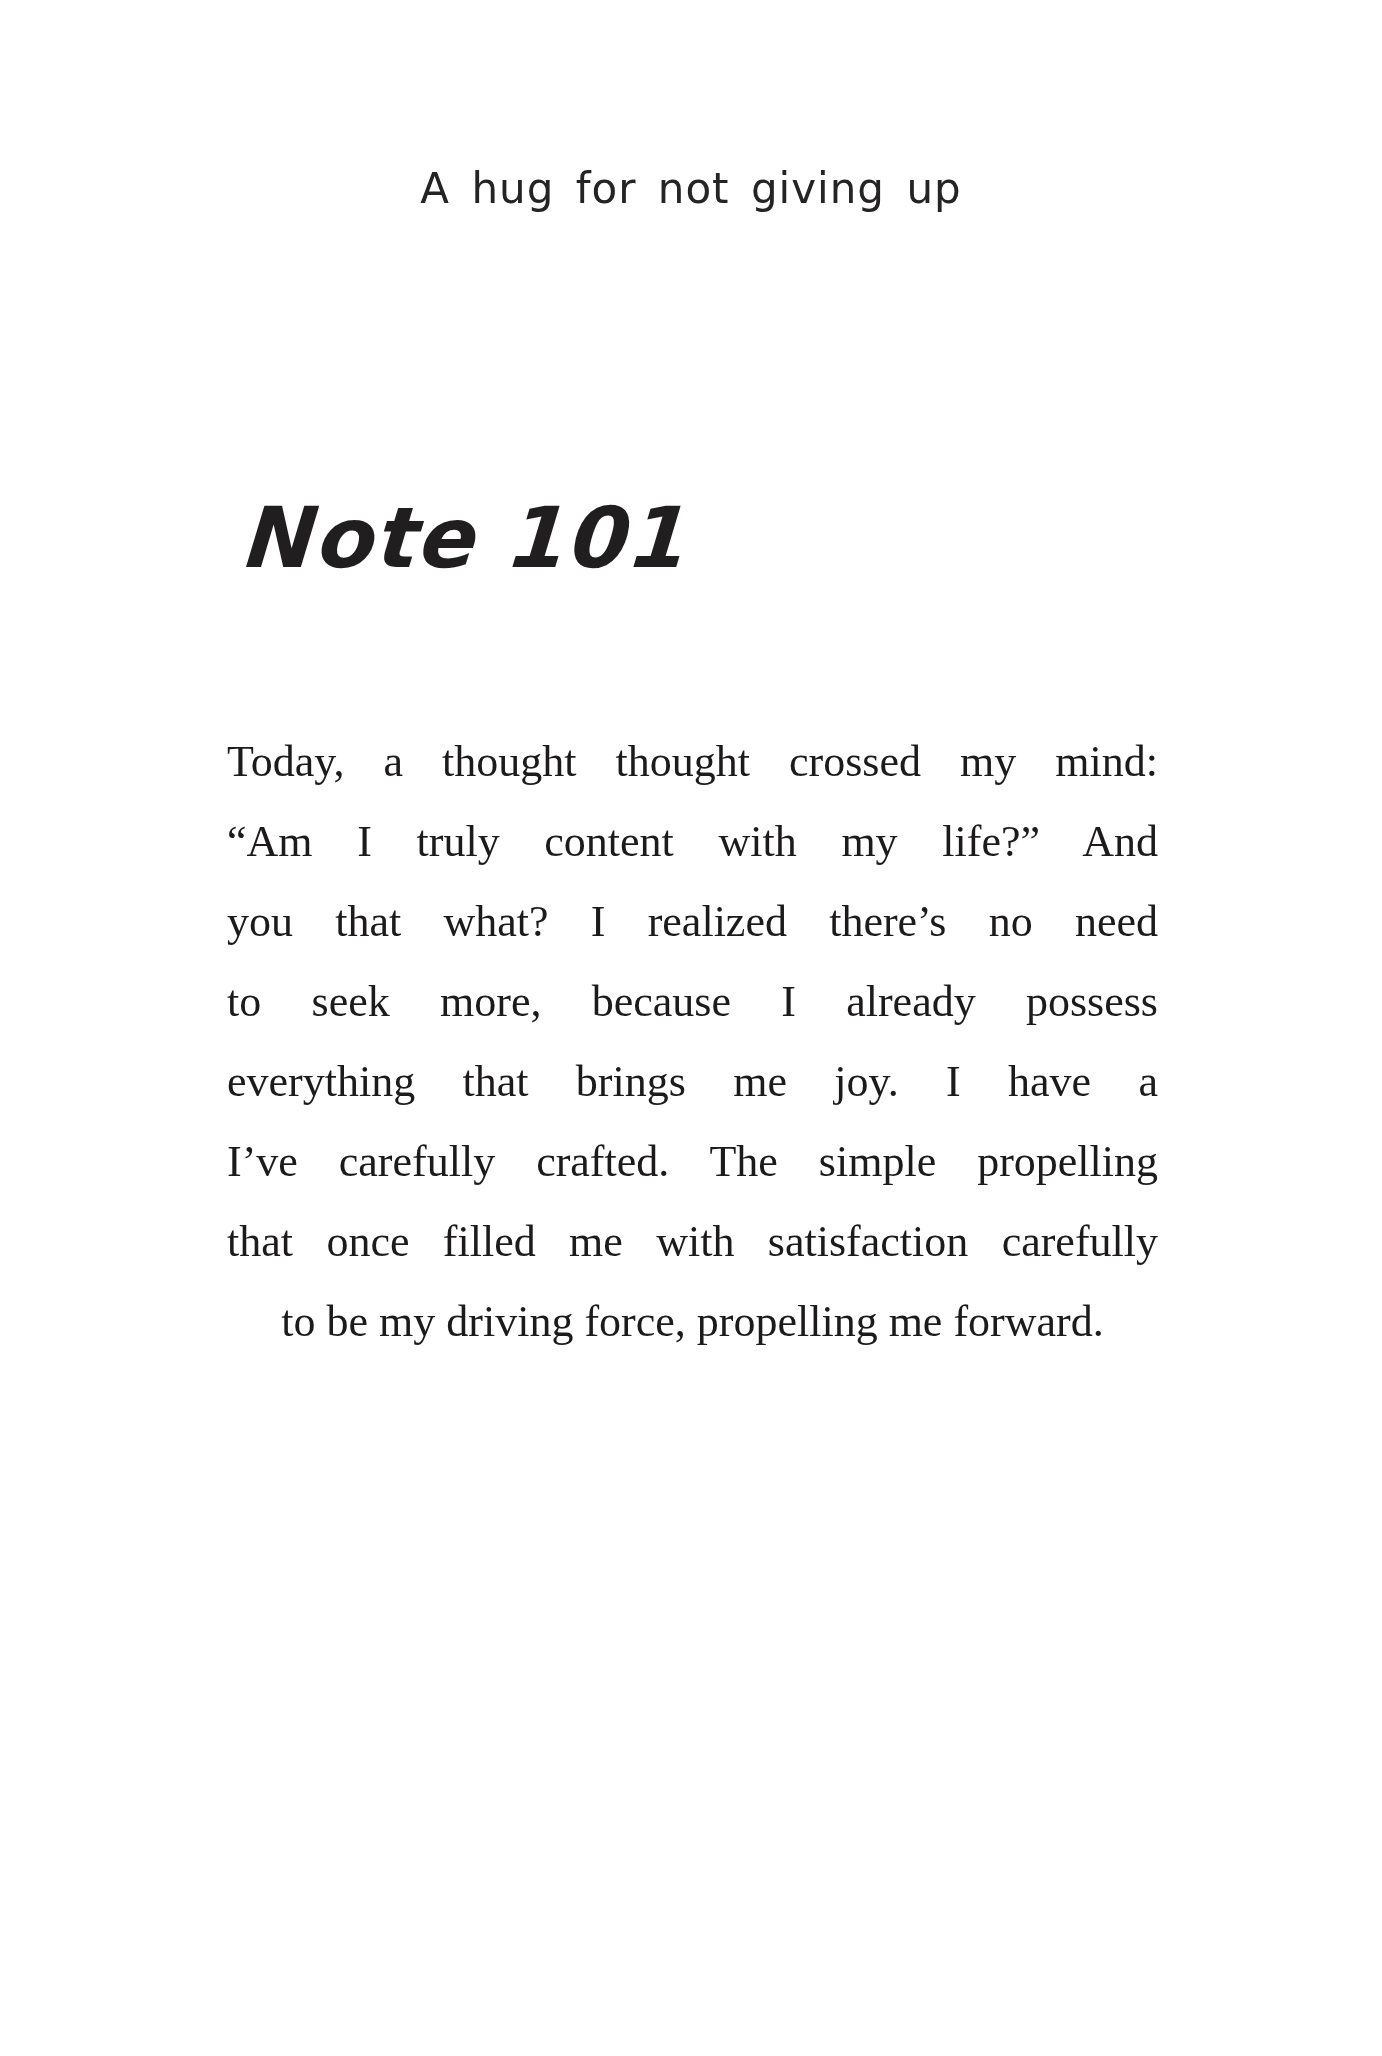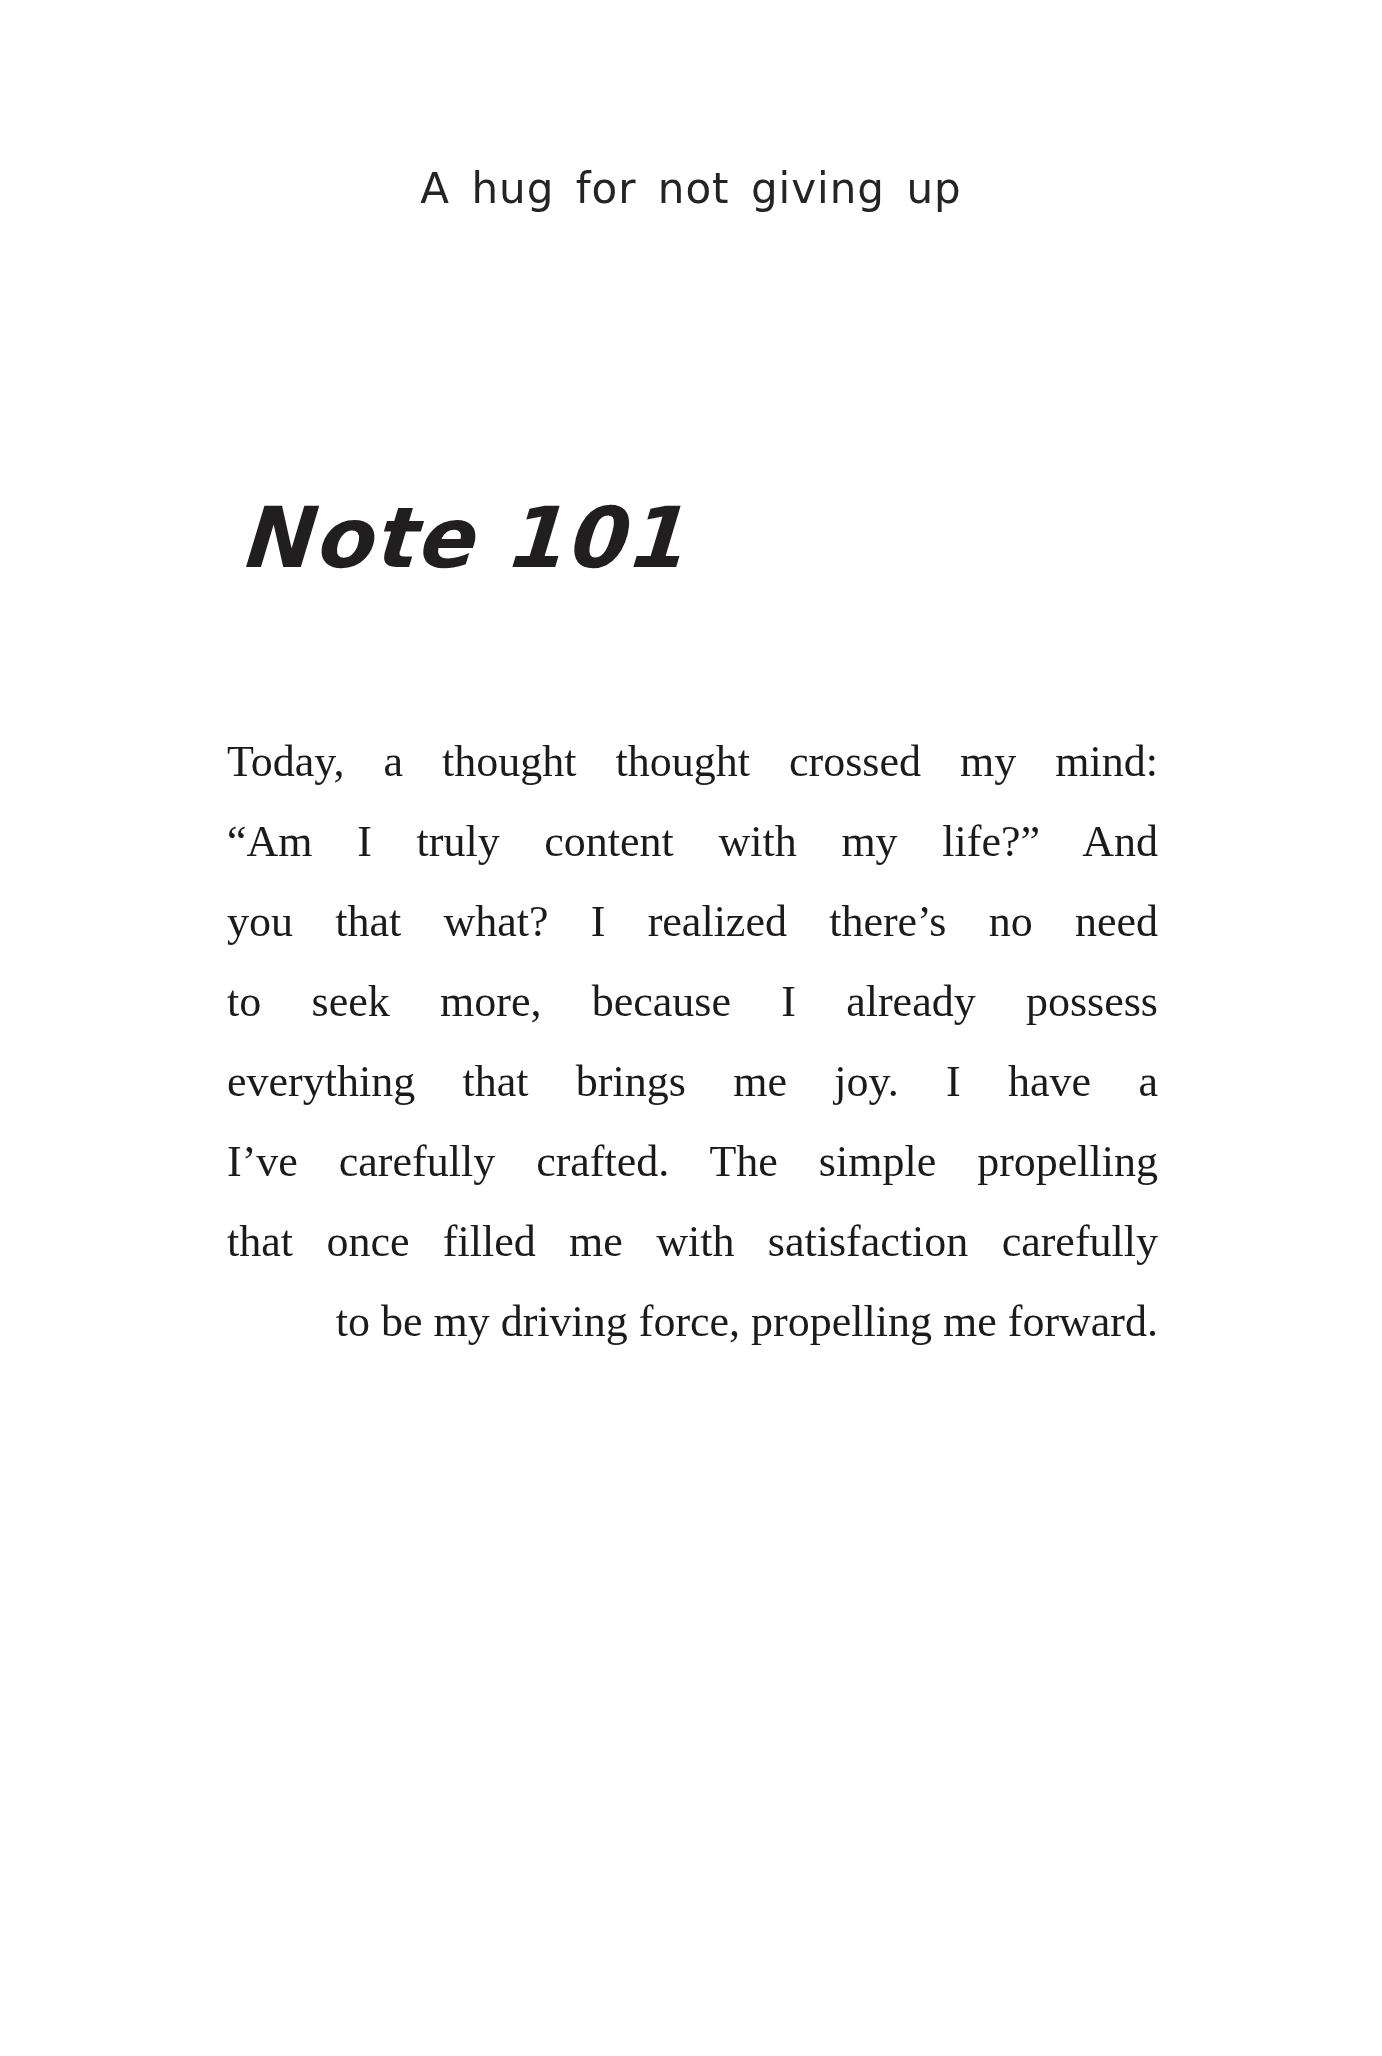--- a/index.html
+++ b/index.html
@@ -60,21 +60,21 @@
     width: 100%;
     height: 80px;
     overflow: hidden;
     white-space: normal;
   }
   .body-line.justify {
     text-align: justify;
     text-align-last: justify;
   }
   .body-line.last {
-    text-align: right;
+    text-align: center;
   }
   
   .page-number {
     position: absolute;
     top: 1876px;
     left: 0;
     width: 100%;
     text-align: center;
     font-family: "Liberation Serif", serif;
     font-size: 42px;

